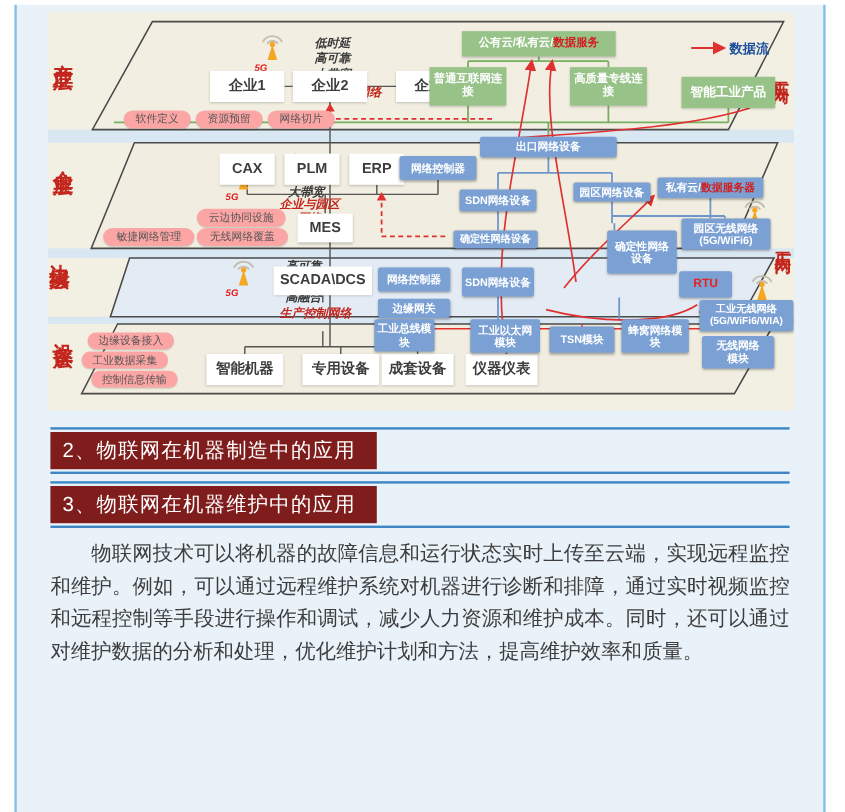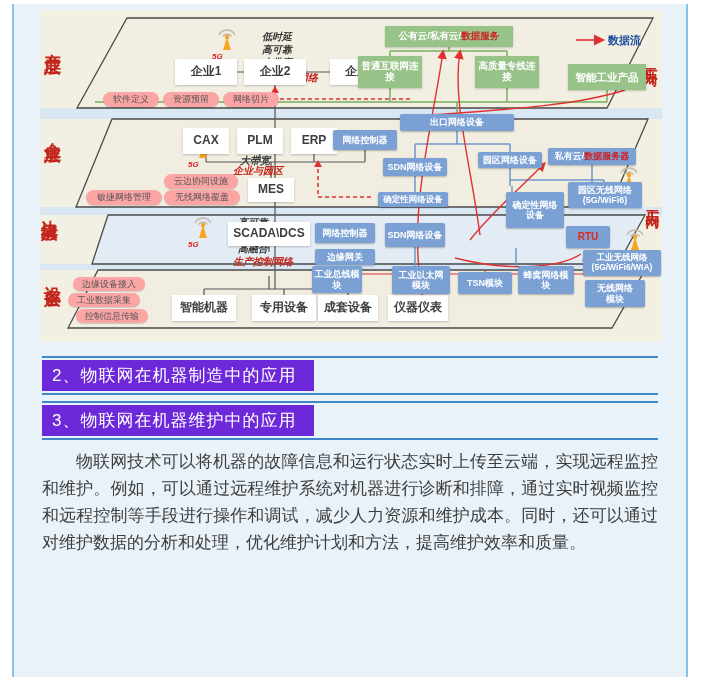--- a/index.html
+++ b/index.html
@@ -19,21 +19,21 @@
   .rnet{position:absolute;font-style:italic;font-weight:bold;font-size:10px;color:#c3261d;white-space:pre-line;text-align:center;line-height:1.2;}
   .redpart{color:#d01f1f;}
   .rtu-text{color:#e8231a;font-size:10px;}
   .pre{white-space:pre-line;}
   .g5{position:absolute;font-size:8px;font-weight:bold;font-style:italic;color:#e02020;}
   .legend-label{position:absolute;font-size:11px;font-weight:bold;color:#1d4e9e;}
   .ant{position:absolute;}
   
   .sections{padding:8px 28px 0 28px;}
   .h-wrap{border-top:2px solid #3f86c5;border-bottom:2px solid #3f86c5;padding:2px 0;margin-top:6px;}
-  .sec-heading{display:inline-block;margin:0;background:#6d28d9;color:#ffffff;font-size:17px;font-weight:normal;padding:4px 18px 4px 10px;letter-spacing:1px;}
+  .sec-heading{display:inline-block;margin:0;background:#7f1d1d;color:#ffffff;font-size:17px;font-weight:normal;padding:4px 18px 4px 10px;letter-spacing:1px;}
   .sec-para{margin:8px 0 10px 0;font-size:17px;line-height:27px;color:#3d3d3d;text-align:justify;text-indent:2em;}
 </style>
 </head>
 <body>
 
 <div class="content">
 
   <div class="diagram">
 
     <svg class="wires" width="622" height="332">

